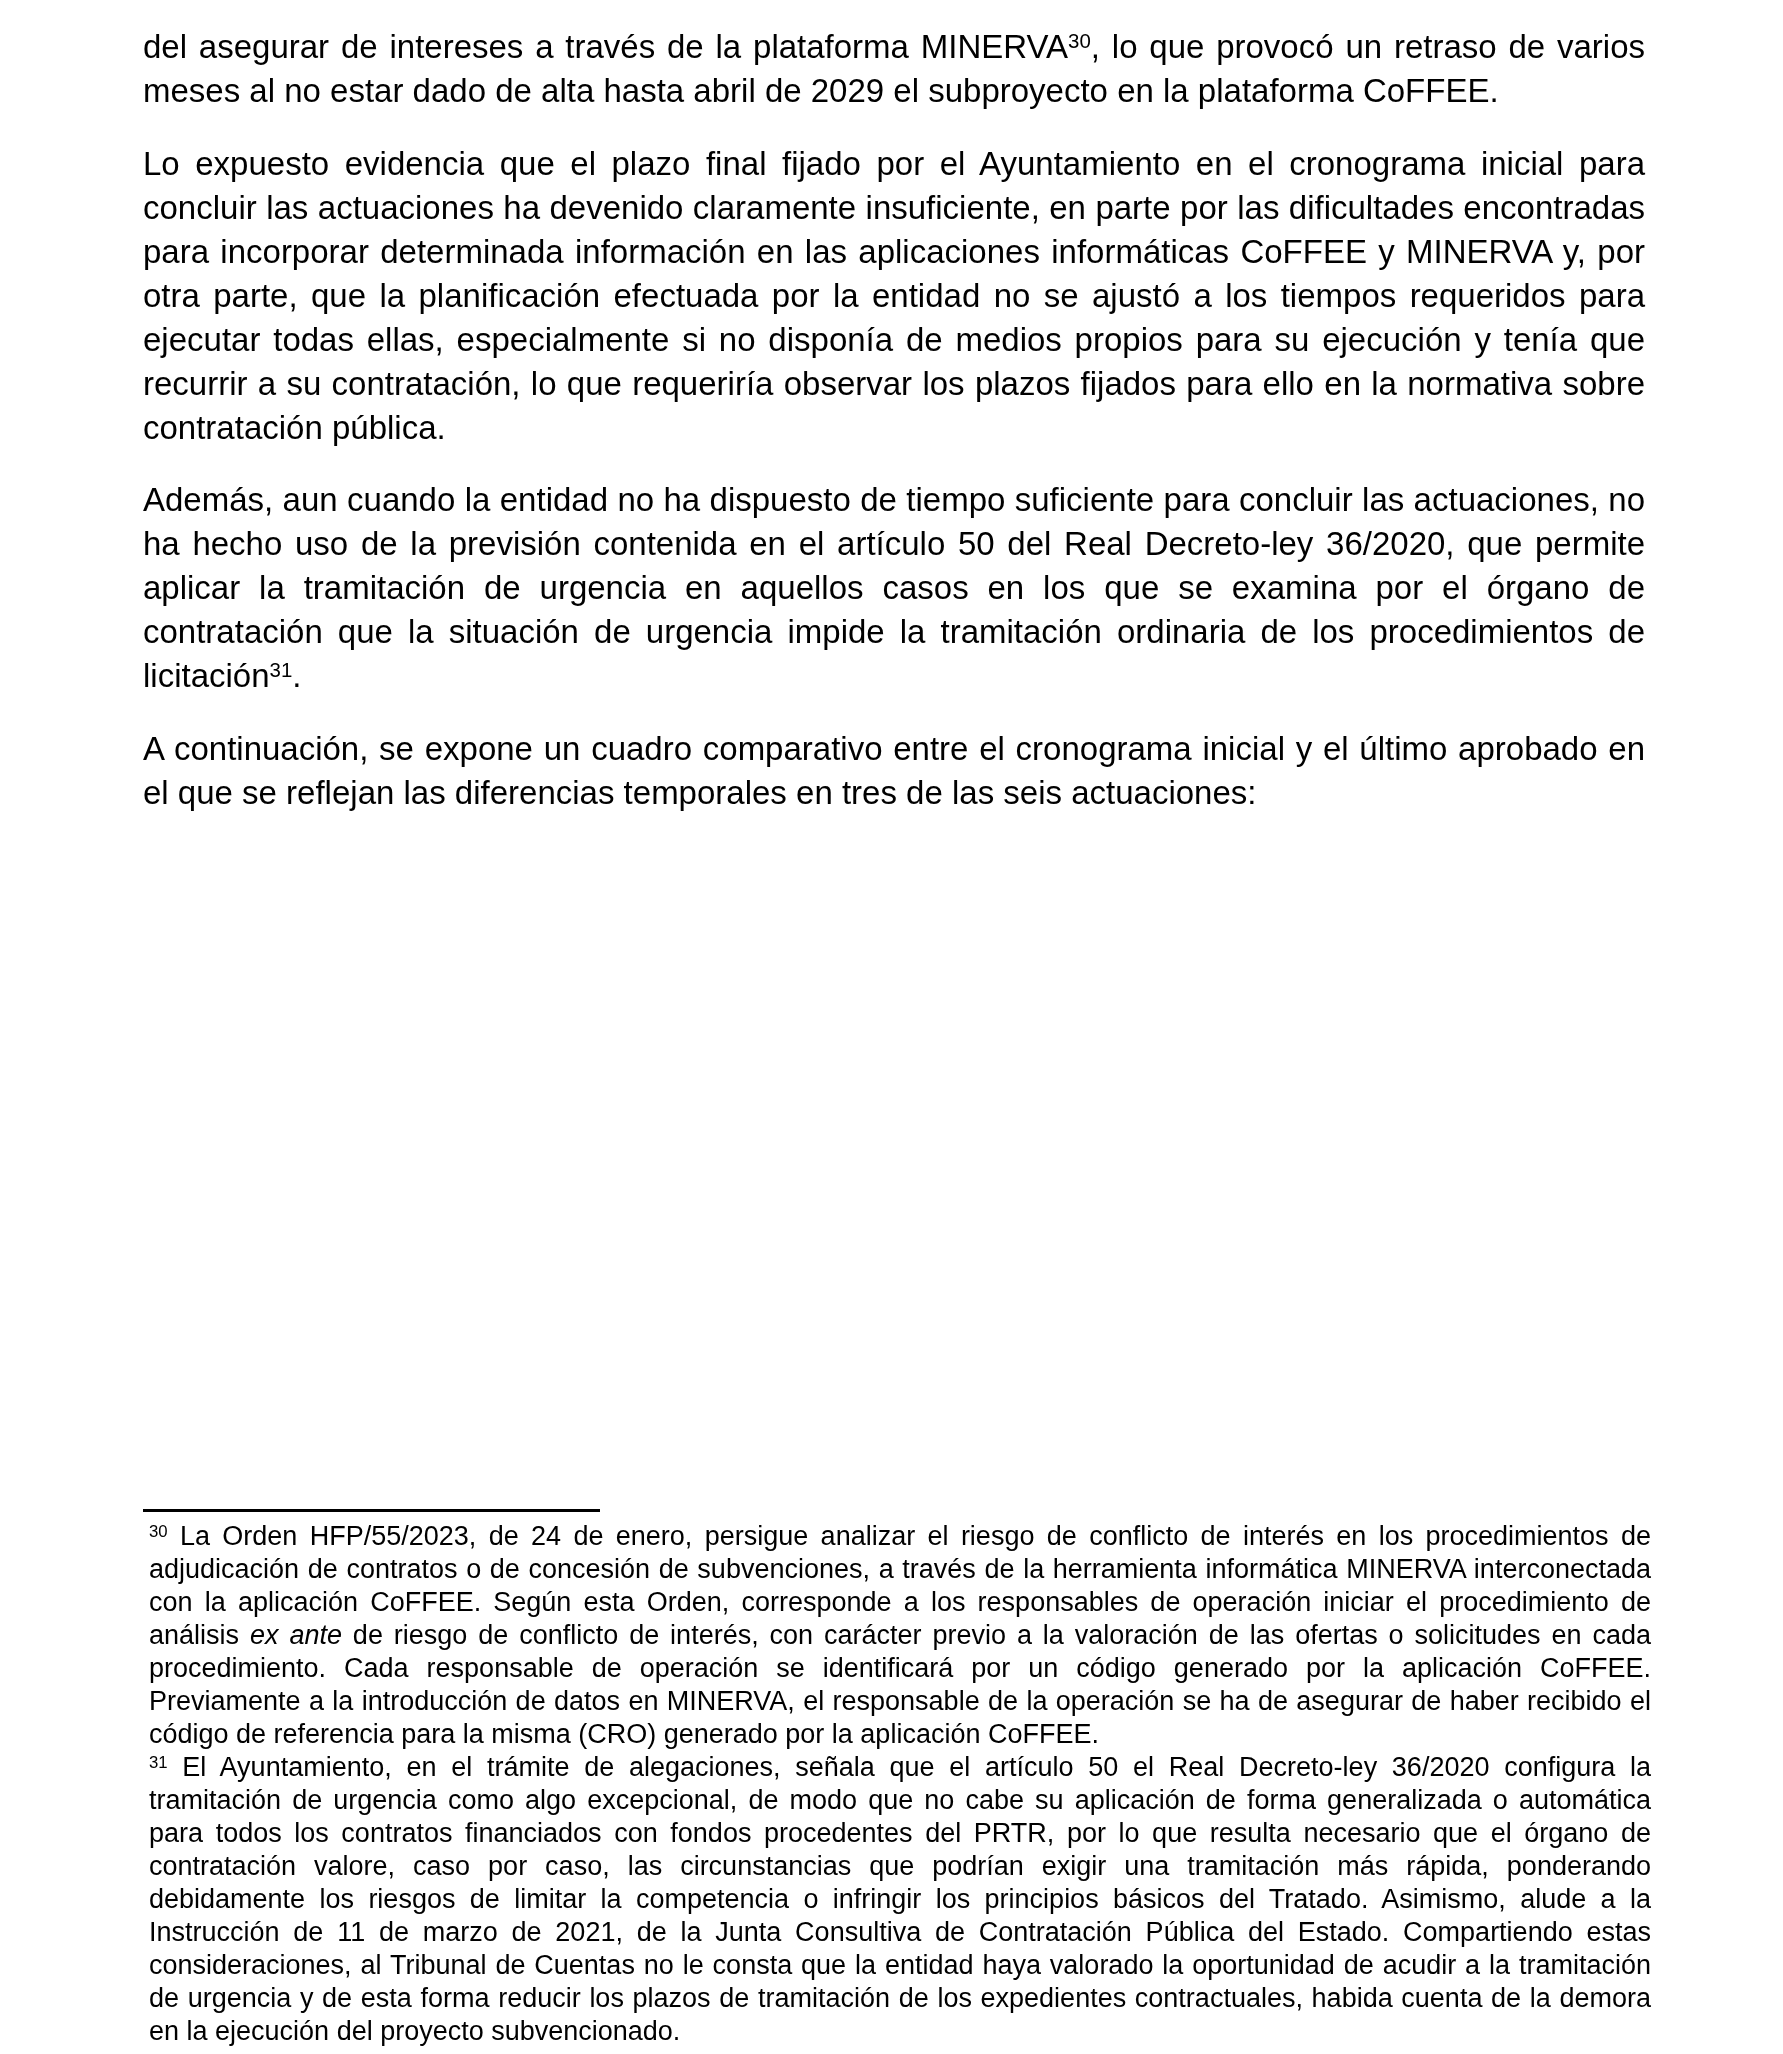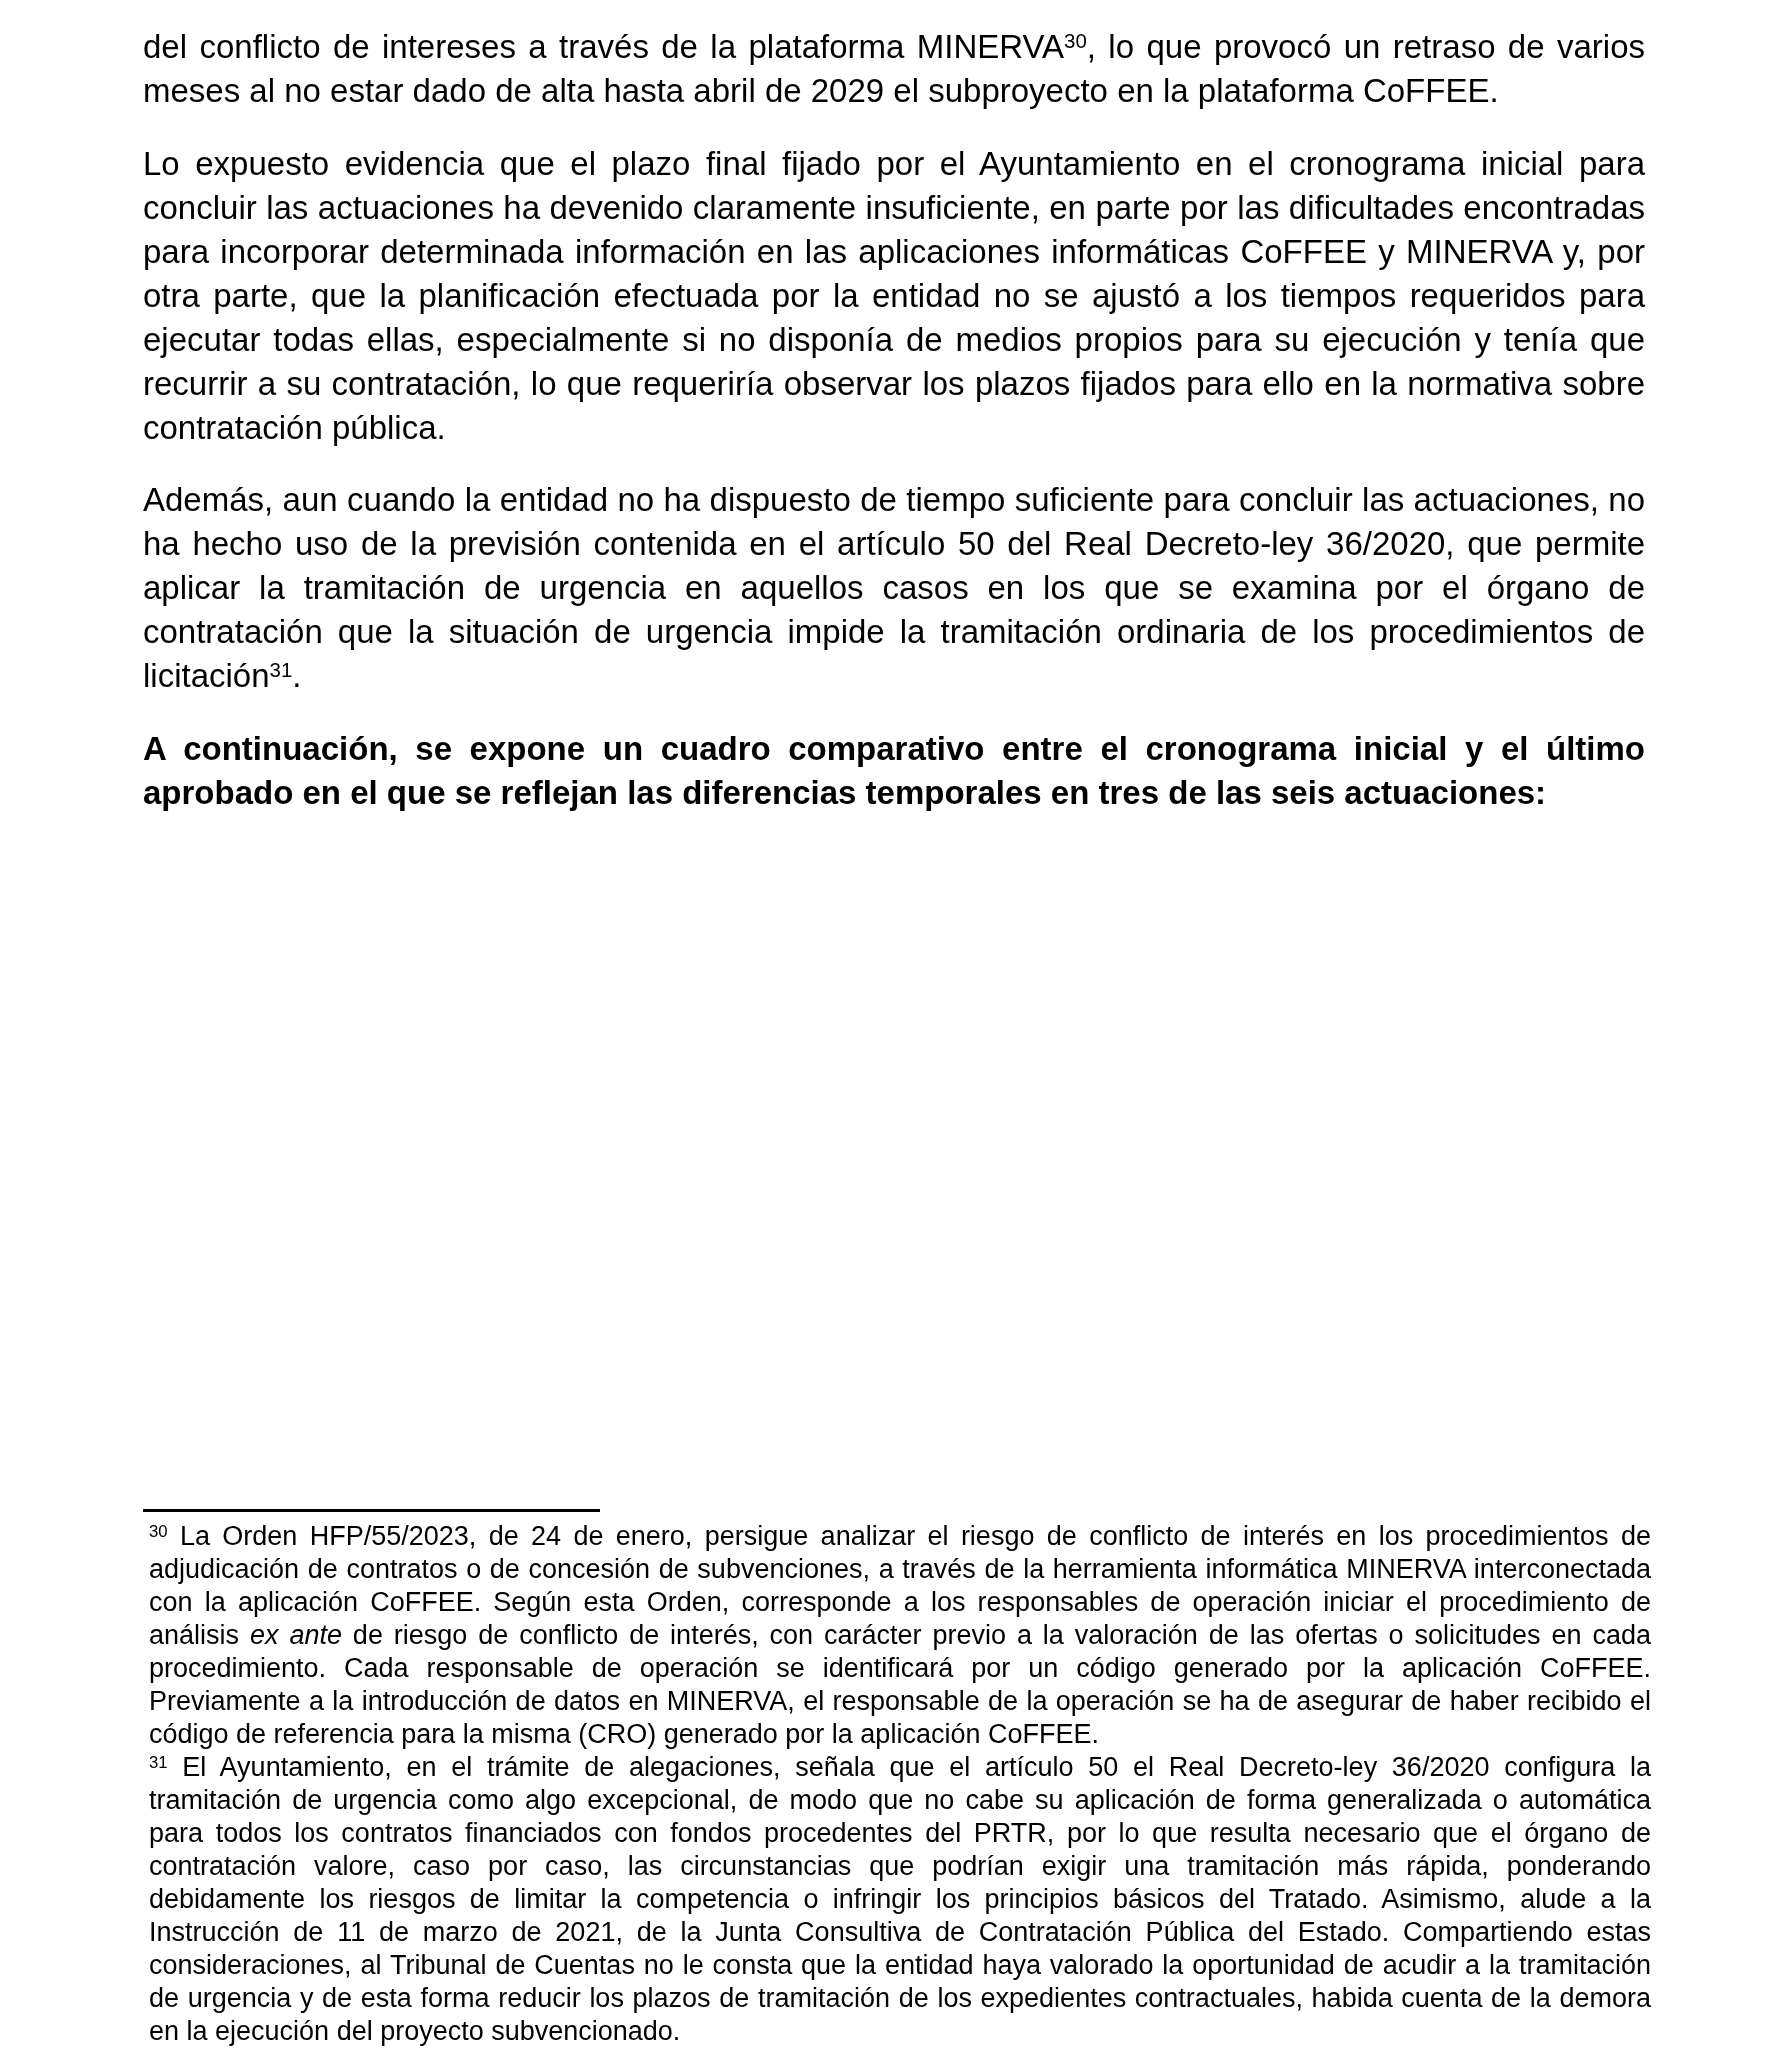--- a/index.html
+++ b/index.html
@@ -17,21 +17,21 @@
   .body-text {
     position: absolute;
     left: 143px;
     top: 25px;
     width: 1502px;
     font-size: 33px;
     line-height: 44px;
     text-align: justify;
   }
   .body-text p { margin: 0 0 28.5px 0; }
-  .body-text p:last-child { margin-bottom: 10px; font-weight: bold; }
+  .body-text p:last-child { margin-bottom: 10px; }
   sup.marker, .body-text sup, .footnotes sup {
     font-size: 62%;
     line-height: 0;
     vertical-align: baseline;
     position: relative;
     top: -0.5em;
   }
   .footnote-separator {
     position: absolute;
     left: 143px;
@@ -52,21 +52,21 @@
   }
   .footnote { margin: 0; }
   .run-italic { font-style: italic; }
 </style>
 </head>
 <body>
 
 <div class="page">
 
   <div class="body-text">
-    <p><span>del conflicto de intereses a través de la plataforma MINERVA</span><sup>30</sup><span>, lo que provocó un retraso de varios meses al no estar dado de alta hasta abril de 2029 el subproyecto en la plataforma CoFFEE.</span></p>
+    <p><span>del asegurar de intereses a través de la plataforma MINERVA</span><sup>30</sup><span>, lo que provocó un retraso de varios meses al no estar dado de alta hasta abril de 2029 el subproyecto en la plataforma CoFFEE.</span></p>
     <p><span>Lo expuesto evidencia que el plazo final fijado por el Ayuntamiento en el cronograma inicial para concluir las actuaciones ha devenido claramente insuficiente, en parte por las dificultades encontradas para incorporar determinada información en las aplicaciones informáticas CoFFEE y MINERVA y, por otra parte, que la planificación efectuada por la entidad no se ajustó a los tiempos requeridos para ejecutar todas ellas, especialmente si no disponía de medios propios para su ejecución y tenía que recurrir a su contratación, lo que requeriría observar los plazos fijados para ello en la normativa sobre contratación pública.</span></p>
     <p><span>Además, aun cuando la entidad no ha dispuesto de tiempo suficiente para concluir las actuaciones, no ha hecho uso de la previsión contenida en el artículo 50 del Real Decreto-ley 36/2020, que permite aplicar la tramitación de urgencia en aquellos casos en los que se examina por el órgano de contratación que la situación de urgencia impide la tramitación ordinaria de los procedimientos de licitación</span><sup>31</sup><span>.</span></p>
     <p><span>A continuación, se expone un cuadro comparativo entre el cronograma inicial y el último aprobado en el que se reflejan las diferencias temporales en tres de las seis actuaciones:</span></p>
   </div>
 
   <div class="footnote-separator"></div>
 
   <div class="footnotes">
     <div class="footnote"><sup class="marker">30</sup><span> La Orden HFP/55/2023, de 24 de enero, persigue analizar el riesgo de conflicto de interés en los procedimientos de adjudicación de contratos o de concesión de subvenciones, a través de la herramienta informática MINERVA interconectada con la aplicación CoFFEE. Según esta Orden, corresponde a los responsables de operación iniciar el procedimiento de análisis </span><span class="run-italic">ex ante</span><span> de riesgo de conflicto de interés, con carácter previo a la valoración de las ofertas o solicitudes en cada procedimiento. Cada responsable de operación se identificará por un código generado por la aplicación CoFFEE. Previamente a la introducción de datos en MINERVA, el responsable de la operación se ha de asegurar de haber recibido el código de referencia para la misma (CRO) generado por la aplicación CoFFEE.</span></div>
     <div class="footnote"><sup class="marker">31</sup><span> El Ayuntamiento, en el trámite de alegaciones, señala que el artículo 50 el Real Decreto-ley 36/2020 configura la tramitación de urgencia como algo excepcional, de modo que no cabe su aplicación de forma generalizada o automática para todos los contratos financiados con fondos procedentes del PRTR, por lo que resulta necesario que el órgano de contratación valore, caso por caso, las circunstancias que podrían exigir una tramitación más rápida, ponderando debidamente los riesgos de limitar la competencia o infringir los principios básicos del Tratado. Asimismo, alude a la Instrucción de 11 de marzo de 2021, de la Junta Consultiva de Contratación Pública del Estado. Compartiendo estas consideraciones, al Tribunal de Cuentas no le consta que la entidad haya valorado la oportunidad de acudir a la tramitación de urgencia y de esta forma reducir los plazos de tramitación de los expedientes contractuales, habida cuenta de la demora en la ejecución del proyecto subvencionado.</span></div>

